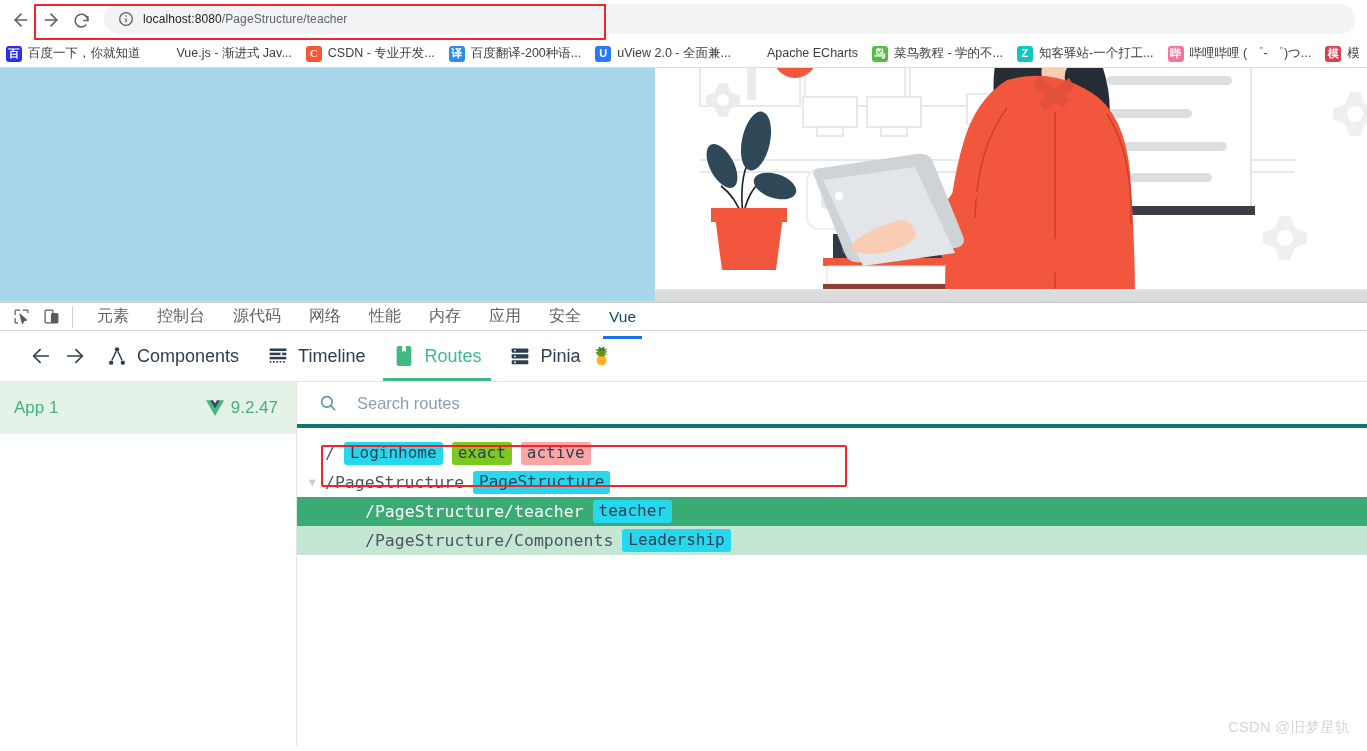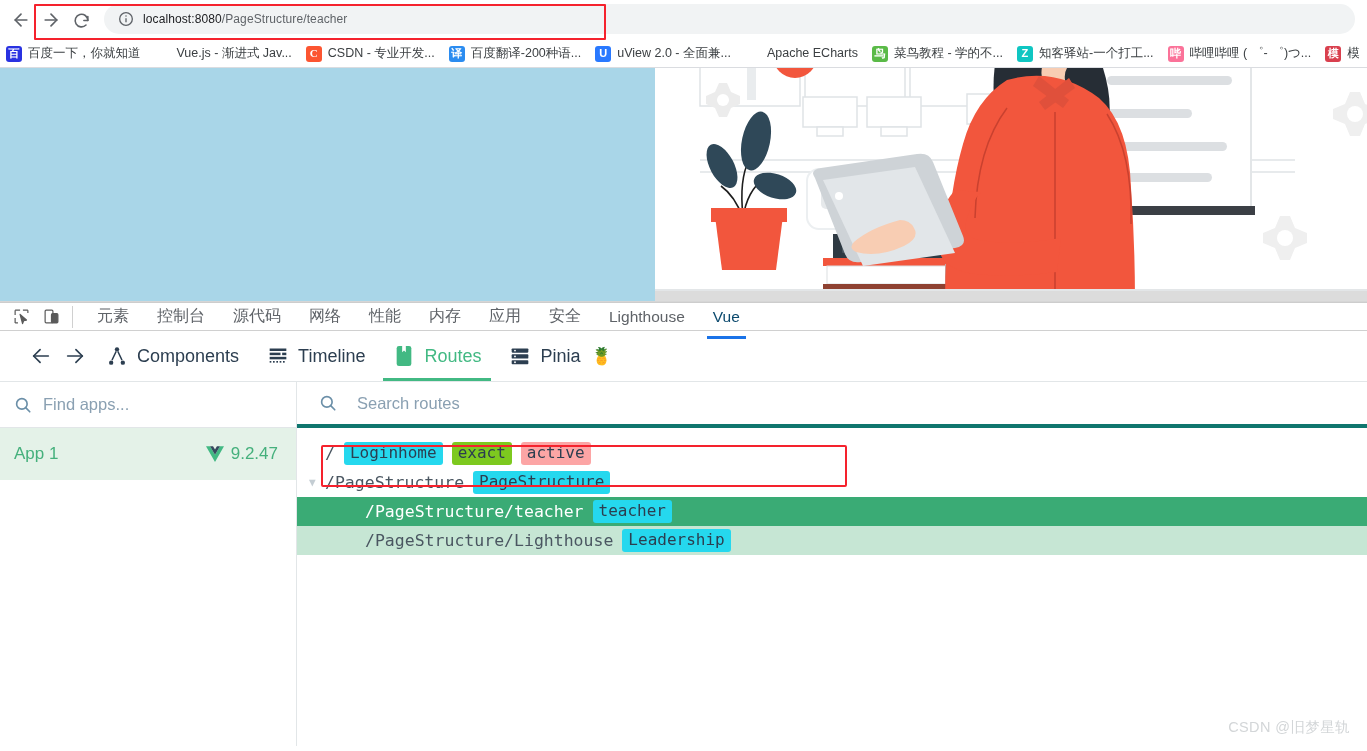--- a/index.html
+++ b/index.html
@@ -569,21 +569,20 @@
     <div class="dt-sep"></div>
 
     <div class="dt-tab">元素</div>
     <div class="dt-tab">控制台</div>
     <div class="dt-tab">源代码</div>
     <div class="dt-tab">网络</div>
     <div class="dt-tab">性能</div>
     <div class="dt-tab">内存</div>
     <div class="dt-tab">应用</div>
     <div class="dt-tab">安全</div>
-    <div class="dt-tab latin">Lighthouse</div>
     <div class="dt-tab latin active">Vue</div>
   </div>
 
   <div class="vue-bar">
     <div class="vue-navbtn">
       <svg width="22" height="22" viewBox="0 0 24 24" fill="none" stroke="currentColor" stroke-width="1.8" stroke-linecap="round" stroke-linejoin="round">
           <line x1="20" y1="12" x2="4" y2="12"></line>
           <polyline points="11 19 4 12 11 5"></polyline>
         </svg>
     </div>
@@ -647,29 +646,20 @@
           </svg>
       </span>
       <span>Pinia</span>
       <span class="emoji">🍍</span>
     </div>
   </div>
 
   <div class="vue-body">
 
     <div class="apps-pane">
-      <div class="search-row">
-        <span class="sicon">
-          <svg width="18" height="18" viewBox="0 0 24 24" fill="none" stroke="currentColor" stroke-width="2.2">
-              <circle cx="10.5" cy="10.5" r="7"></circle>
-              <line x1="15.6" y1="15.6" x2="21" y2="21" stroke-linecap="round"></line>
-            </svg>
-        </span>
-        <span class="stext">Find apps...</span>
-      </div>
       <div class="app-item">
         <span class="name">App 1</span>
         <span class="ver">
           <span class="vlogo">
             <svg width="18" height="16" viewBox="0 0 24 21">
                 <path d="M0 0 h5.4 L12 11.4 18.6 0 H24 L12 21 z" fill="#42b983"></path>
                 <path d="M5.4 0 h4 L12 4.4 14.6 0 h4 L12 11.4 z" fill="#35495e"></path>
               </svg>
           </span>
           <span>9.2.47</span>
@@ -705,21 +695,21 @@
         </div>
 
         <div class="route-row indent sel">
           <span class="caret spacer">▼</span>
           <span class="rpath">/PageStructure/teacher</span>
           <span class="badge badge-name">teacher</span>
         </div>
 
         <div class="route-row indent dim">
           <span class="caret spacer">▼</span>
-          <span class="rpath">/PageStructure/Lighthouse</span>
+          <span class="rpath">/PageStructure/Components</span>
           <span class="badge badge-name">Leadership</span>
         </div>
 
       </div>
 
       <div class="watermark">CSDN @旧梦星轨</div>
     </div>
 
   </div>
 </div>

